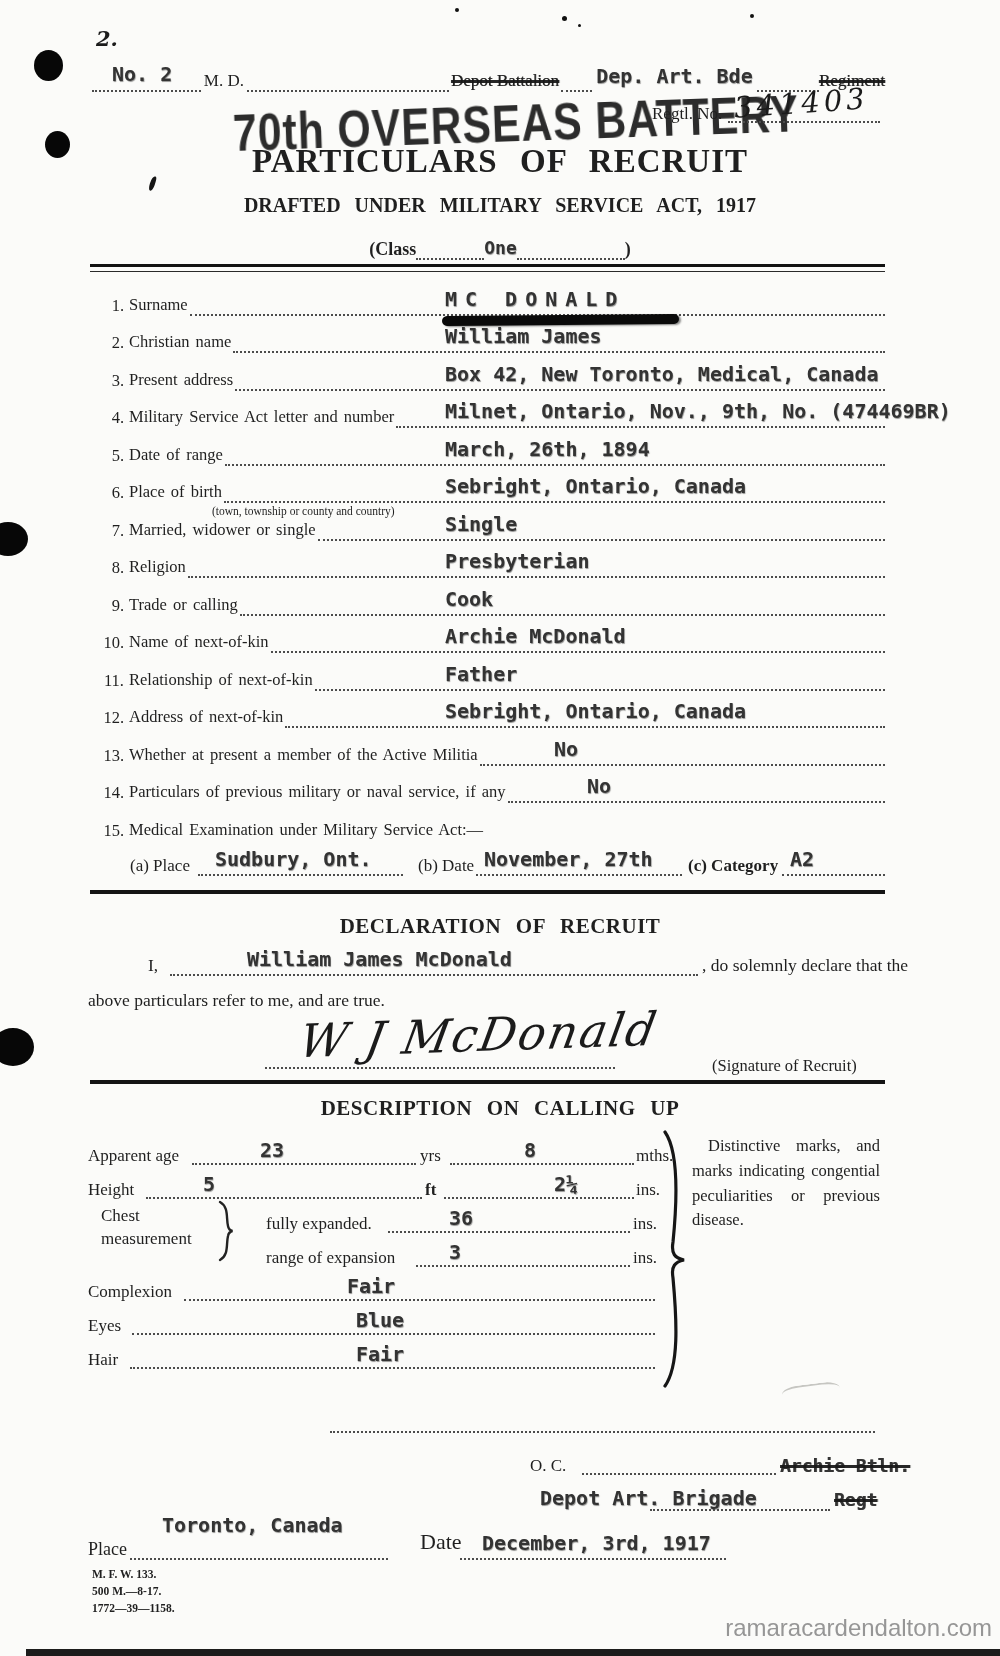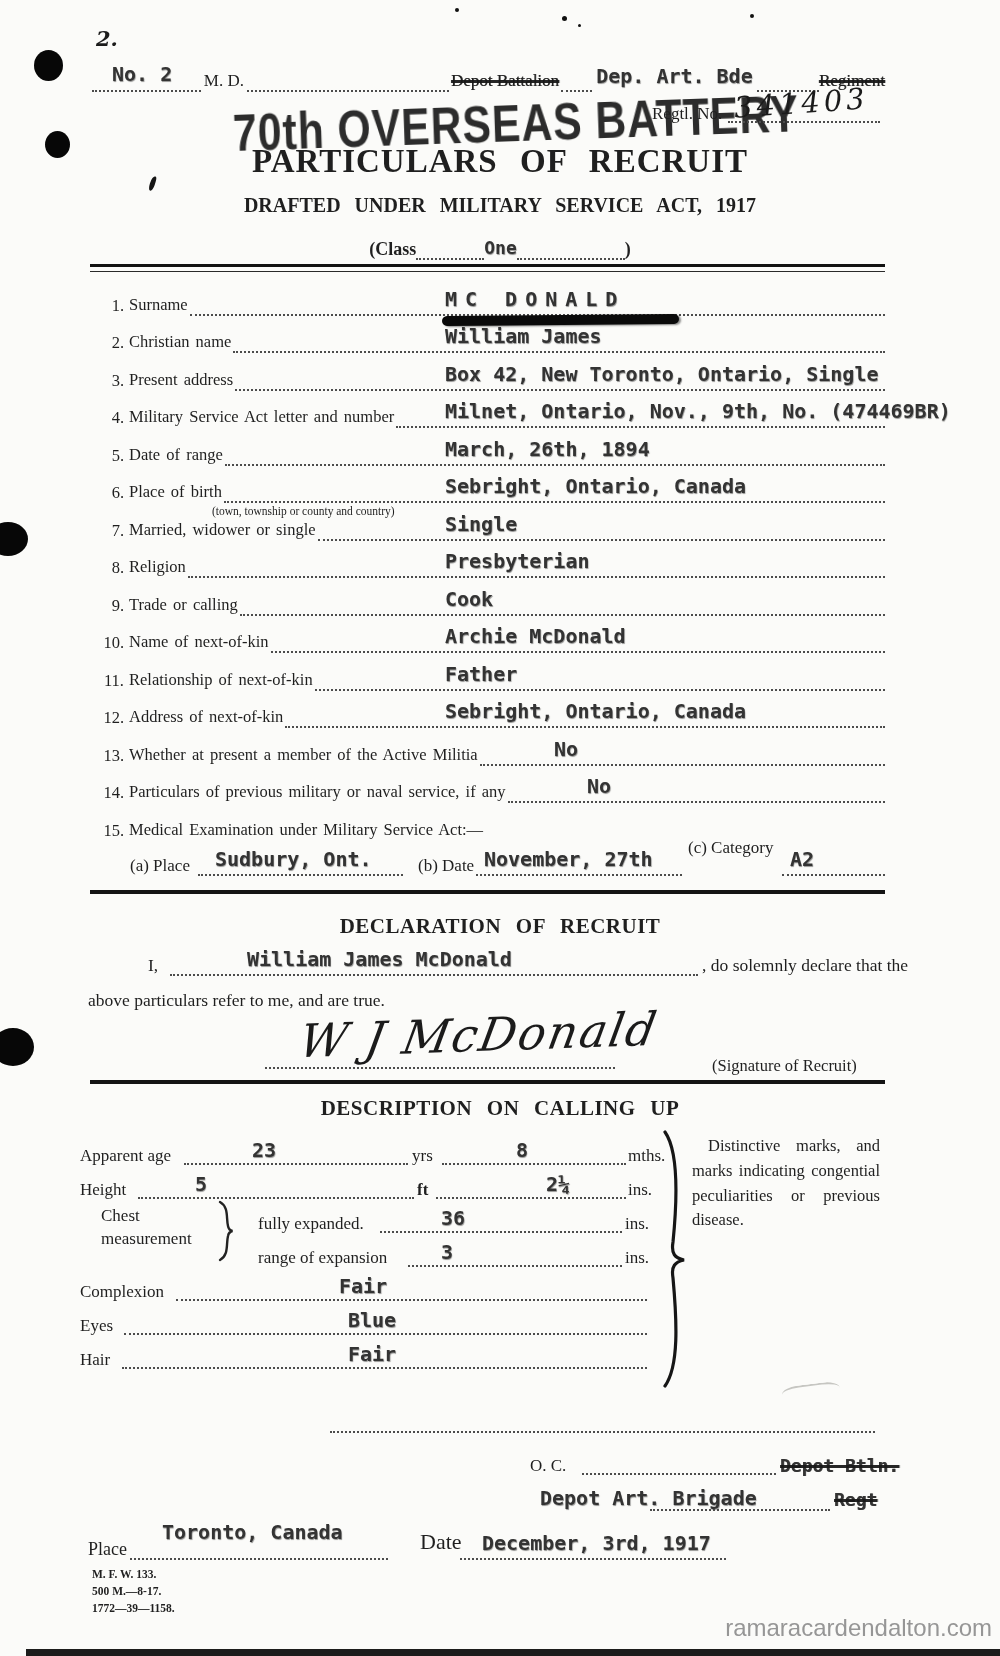--- a/index.html
+++ b/index.html
@@ -31,21 +31,21 @@
   .leader{flex:1;border-bottom:2px dotted #4c4c4c;height:1px;margin-left:2px;}
   .row .tv{position:absolute;left:355px;bottom:5px;}
   .items .row:nth-child(1) .tv{letter-spacing:8px;}
   .items .row:nth-child(13) .tv{left:464px;}
   .items .row:nth-child(14) .tv{left:497px;}
   .blot{position:absolute;left:352px;bottom:-9px;width:237px;height:10px;background:#0a0a0a;
         border-radius:5px;transform:rotate(-.5deg);box-shadow:2px 1px 2px rgba(0,0,0,.45);}
   .note6{position:absolute;left:122px;bottom:-14px;font-size:11.5px;white-space:nowrap;}
   .medrow{position:relative;height:37px;}
   
-  .drow{position:absolute;left:80px;width:594px;height:26px;}
+  .drow{position:absolute;left:88px;width:594px;height:26px;}
   .drow .ser{position:absolute;bottom:0;}
   .drow .dot{position:absolute;bottom:1px;height:1px;}
   .drow .typ{position:absolute;bottom:4px;}
   .wm{font-family:"Liberation Sans",sans-serif;font-size:24px;color:#969696;}
   .speck{position:absolute;background:#111;border-radius:50%;}
 </style>
 </head>
 <body>
 
 <div class="page">
@@ -108,21 +108,21 @@
     <div class="row">
       <span class="num">2.</span>
       <span class="lbl">Christian name</span>
       <span class="leader"></span>
       <span class="typ tv">William James</span>
     </div>
     <div class="row">
       <span class="num">3.</span>
       <span class="lbl">Present address</span>
       <span class="leader"></span>
-      <span class="typ tv">Box 42, New Toronto, Ontario, Single</span>
+      <span class="typ tv">Box 42, New Toronto, Medical, Canada</span>
     </div>
     <div class="row">
       <span class="num">4.</span>
       <span class="lbl">Military Service Act letter and number</span>
       <span class="leader"></span>
       <span class="typ tv">Milnet, Ontario, Nov., 9th, No. (474469BR)</span>
     </div>
     <div class="row">
       <span class="num">5.</span>
       <span class="lbl">Date of range</span>
@@ -188,21 +188,21 @@
       <span class="num">15.</span>
       <span class="lbl">Medical Examination under Military Service Act:—</span>
     </div>
     <div class="medrow">
       <span class="ser abs" style="left:40px;bottom:2px;">(a) Place</span>
       <span class="dot abs" style="left:108px;width:205px;bottom:2px;height:1px;"></span>
       <span class="typ abs" style="left:125px;bottom:7px;">Sudbury, Ont.</span>
       <span class="ser abs" style="left:328px;bottom:2px;">(b) Date</span>
       <span class="dot abs" style="left:386px;width:206px;bottom:2px;height:1px;"></span>
       <span class="typ abs" style="left:394px;bottom:7px;">November, 27th</span>
-      <span class="ser abs" style="left:598px;bottom:20px;">(c) Category</span>
+      <span class="ser abs" style="left:598px;bottom:2px;font-weight:bold;">(c) Category</span>
       <span class="dot abs" style="left:692px;width:103px;bottom:2px;height:1px;"></span>
       <span class="typ abs" style="left:700px;bottom:7px;">A2</span>
     </div>
   </div>
 
   <div class="rule" style="top:890px;"></div>
 
   <div class="abs sechead" style="top:914px;">DECLARATION OF RECRUIT</div>
   <div class="abs" style="left:90px;top:948px;width:795px;height:30px;">
     <span class="ser" style="position:absolute;left:58px;bottom:2px;font-size:17.5px;">I,</span>
@@ -274,32 +274,32 @@
     <path d="M5,2 C19,22 17,72 13,112 C11,124 15,128 24,130 C15,132 11,136 13,148 C17,192 19,236 5,256" stroke="#161616" stroke-width="3.2" fill="none" stroke-linecap="round"></path>
   </svg>
   <div class="abs ser" style="left:692px;top:1134px;width:188px;white-space:normal;text-align:justify;font-size:16.5px;line-height:1.5;text-indent:16px;">Distinctive marks, and marks indicating congential peculiarities or previous disease.</div>
 
   <div class="abs" style="left:782px;top:1384px;width:58px;height:12px;border-top:2px solid #b5b5b0;border-radius:60%/100%;transform:rotate(-7deg);opacity:.75;"></div>
 
   <div class="abs dot" style="left:330px;top:1430px;width:545px;height:1px;"></div>
   <div class="abs" style="left:90px;top:1452px;width:795px;height:26px;">
     <span class="ser" style="position:absolute;left:440px;bottom:2px;">O. C.</span>
     <span class="dot" style="position:absolute;left:492px;width:194px;bottom:3px;height:1px;"></span>
-    <span class="typ struck" style="position:absolute;left:690px;bottom:2px;font-size:18px;">Depot Btln.</span>
+    <span class="typ struck" style="position:absolute;left:690px;bottom:2px;font-size:18px;">Archie Btln.</span>
   </div>
   <div class="abs" style="left:90px;top:1486px;width:795px;height:28px;">
     <span class="typ" style="position:absolute;left:450px;bottom:4px;">Depot Art. Brigade</span>
     <span class="dot" style="position:absolute;left:560px;width:180px;bottom:3px;height:1px;"></span>
     <span class="typ struck" style="position:absolute;left:744px;bottom:4px;font-size:18px;">Regt</span>
   </div>
 
   <div class="abs" style="left:88px;top:1530px;width:650px;height:32px;">
     <span class="ser" style="position:absolute;left:0;bottom:2px;font-size:18px;">Place</span>
     <span class="dot" style="position:absolute;left:42px;width:258px;bottom:2px;height:1px;"></span>
-    <span class="typ" style="position:absolute;left:74px;bottom:18px;margin-top:15px;">Toronto, Canada</span>
+    <span class="typ" style="position:absolute;left:74px;bottom:25px;margin-top:15px;">Toronto, Canada</span>
     <span class="ser" style="position:absolute;left:332px;bottom:7px;font-size:22px;">Date</span>
     <span class="dot" style="position:absolute;left:372px;width:266px;bottom:2px;height:1px;"></span>
     <span class="typ" style="position:absolute;left:394px;bottom:7px;">December, 3rd, 1917</span>
   </div>
 
   <div class="abs" style="left:92px;top:1566px;font-size:11.5px;font-weight:bold;line-height:17px;">
     <div>M. F. W. 133.</div>
     <div>500 M.—8-17.</div>
     <div>1772—39—1158.</div>
   </div>

